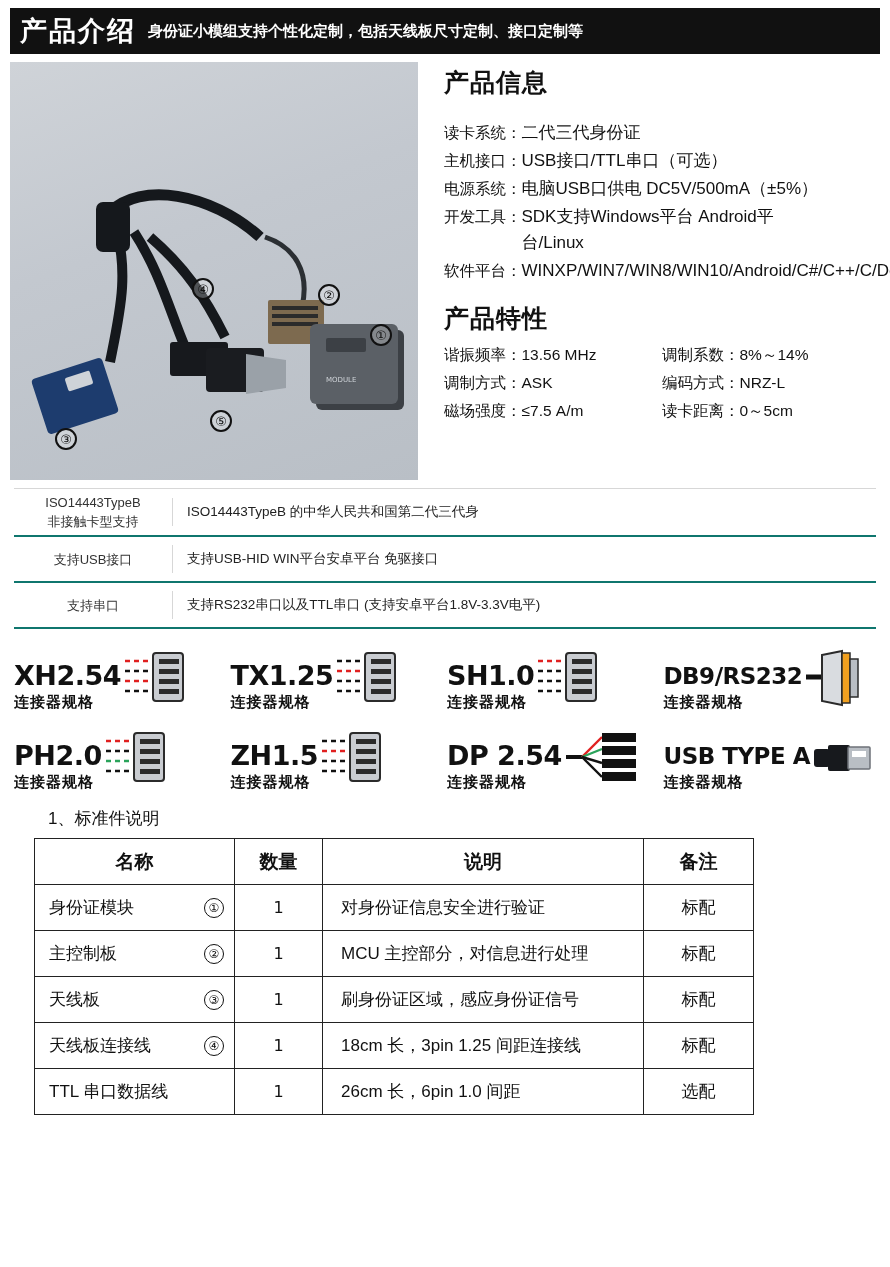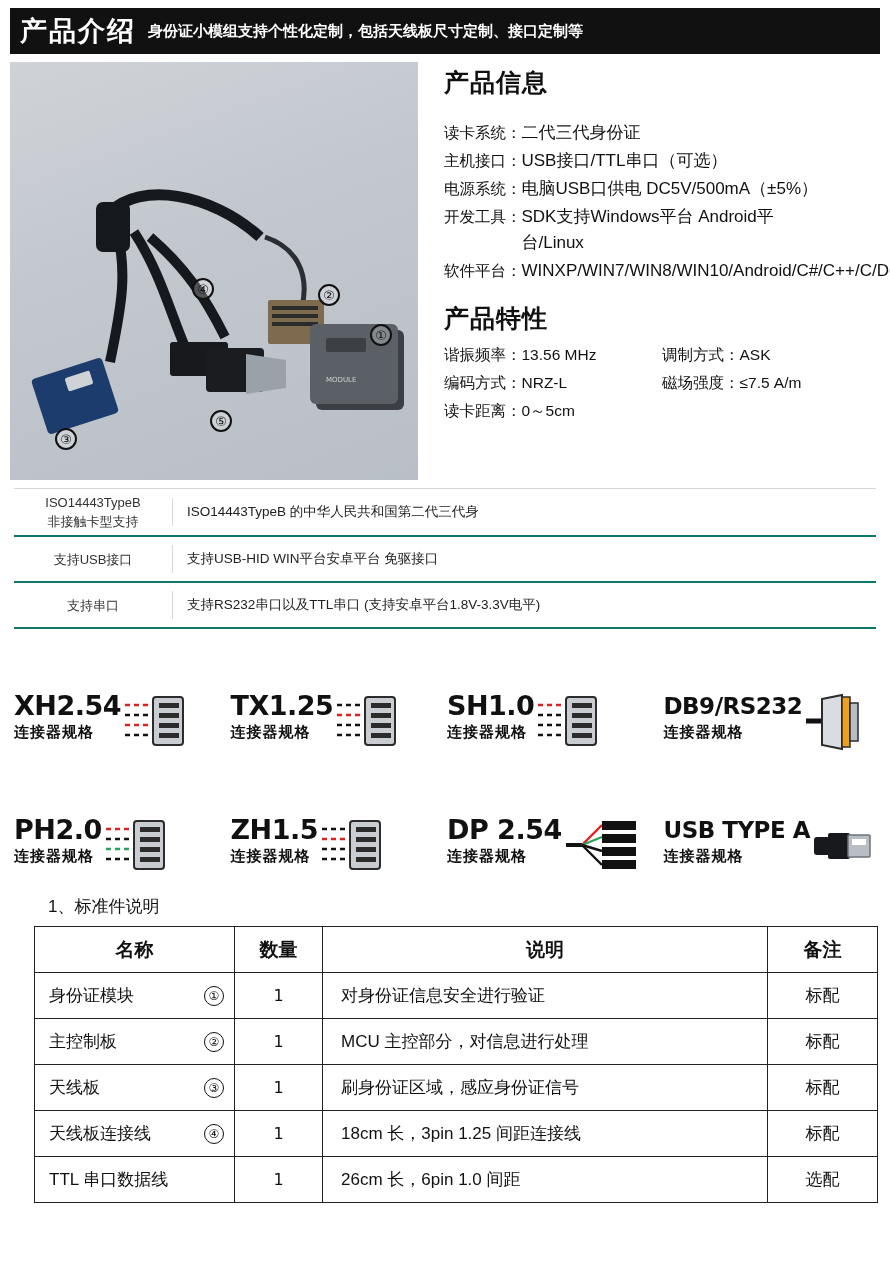--- a/index.html
+++ b/index.html
@@ -140,23 +140,22 @@
   .connectors {
     margin: 18px 10px 0 14px;
   }
   .conn-row {
     display: flex;
     margin-bottom: 14px;
   }
   .conn {
     flex: 1;
     display: flex;
-    align-items: flex-start;
+    align-items: flex-end;
     min-height: 66px;
-    margin-top: 44px;
   }
   .conn-text { flex: none; }
   .conn-name {
     font-size: 27px;
     font-weight: bold;
     letter-spacing: -0.5px;
     font-family: "DejaVu Sans", sans-serif;
     line-height: 30px;
   }
   .conn-sub {
@@ -168,21 +167,21 @@
   .conn-img { margin-left: 4px; }
 
   
   .std-title {
     margin: 14px 0 8px 48px;
     font-size: 17px;
   }
   table.parts {
     margin: 0 14px 0 34px;
     border-collapse: collapse;
-    width: 844px;
+    width: 720px;
     background: #fff;
   }
   table.parts th, table.parts td {
     border: 1px solid #222;
     height: 46px;
     font-weight: normal;
   }
   table.parts th {
     font-size: 19px;
     font-weight: bold;
@@ -295,20 +294,21 @@
     </div>
 
     <div class="spec-row">
       <span class="spec-label">软件平台：</span>
       <span class="spec-val" style="white-space:normal; max-width:300px; display:inline-block;">WINXP/WIN7/WIN8/WIN10/Android/C#/C++/C/Delphi/Java/VC/VB/PB/Python</span>
     </div>
 
     <div class="feat-title">产品特性</div>
     <div class="feat-grid">
       <div>谐振频率：13.56 MHz</div>
+      <div>调制系数：8%～14%</div>
       <div>调制方式：ASK</div>
       <div>编码方式：NRZ-L</div>
       <div>磁场强度：≤7.5 A/m</div>
       <div>读卡距离：0～5cm</div>
     </div>
   </div>
 </div>
 
 <div class="support">
   <div class="support-row">

